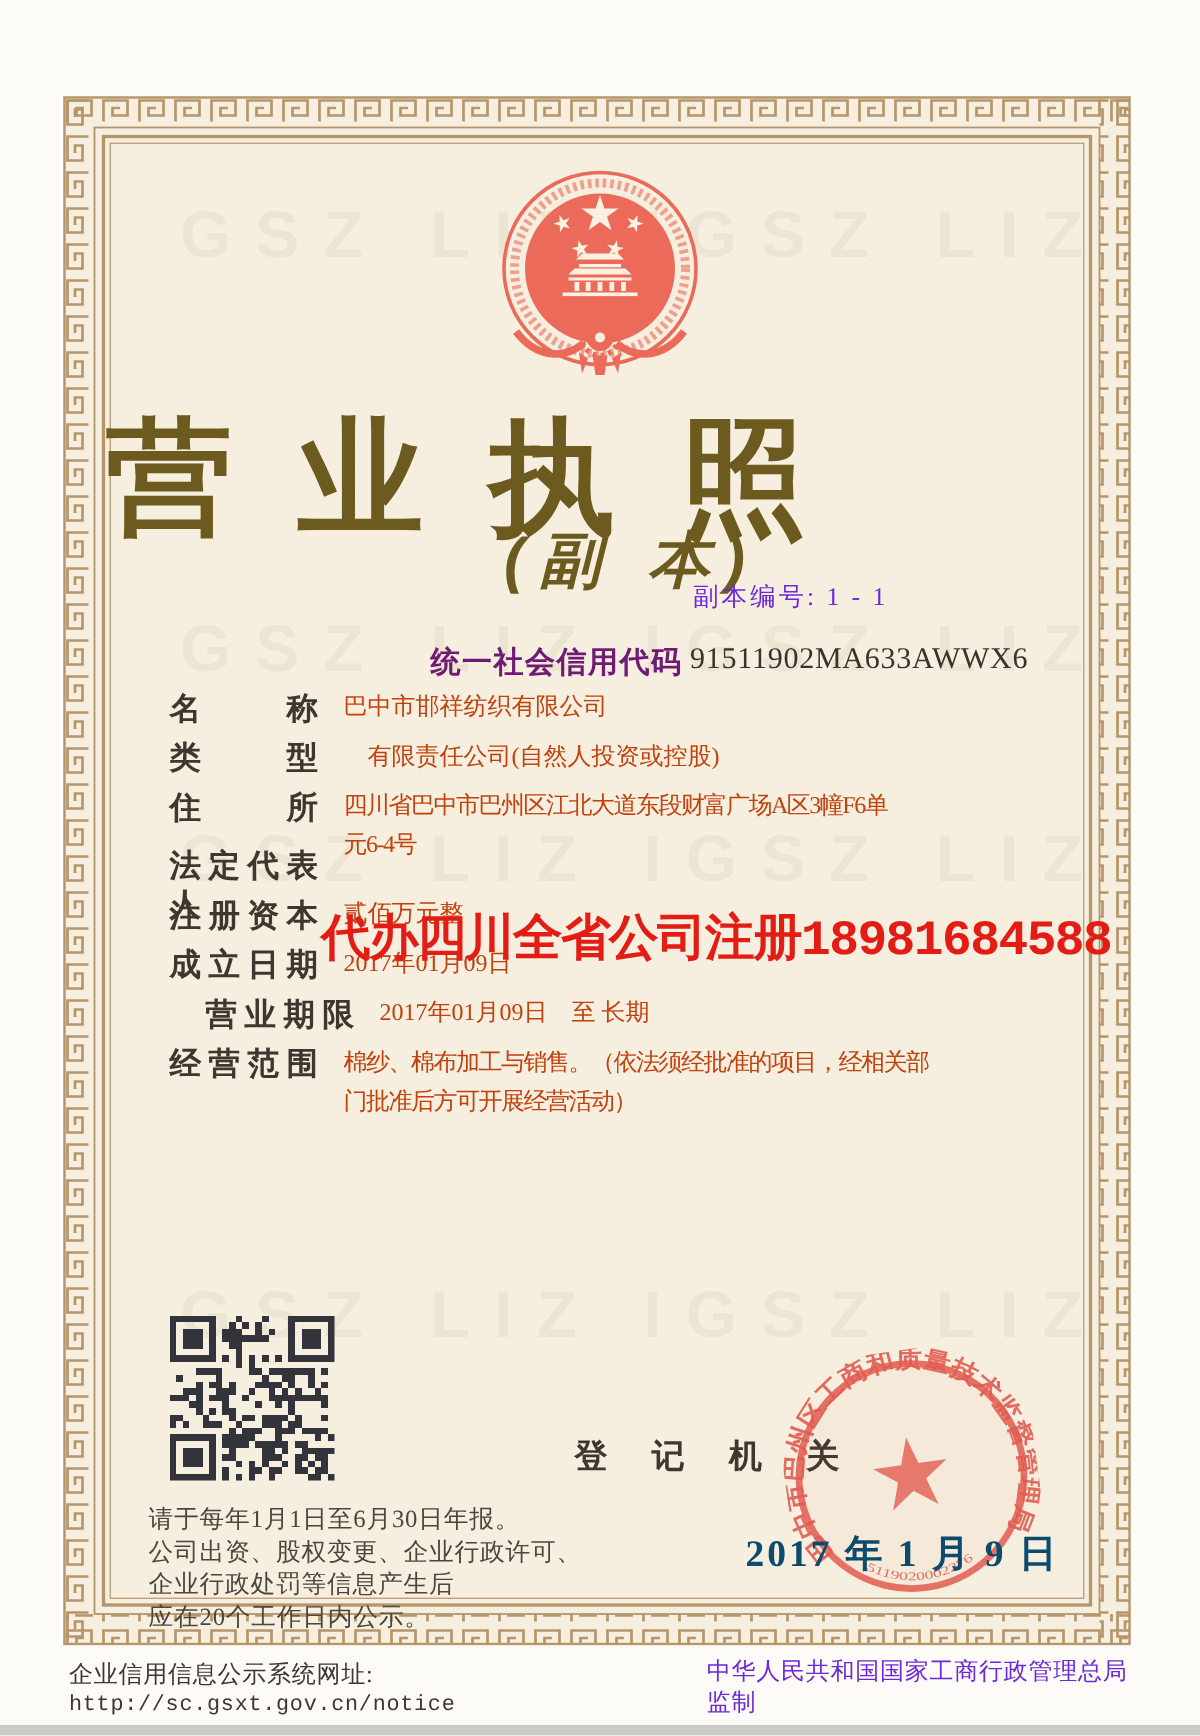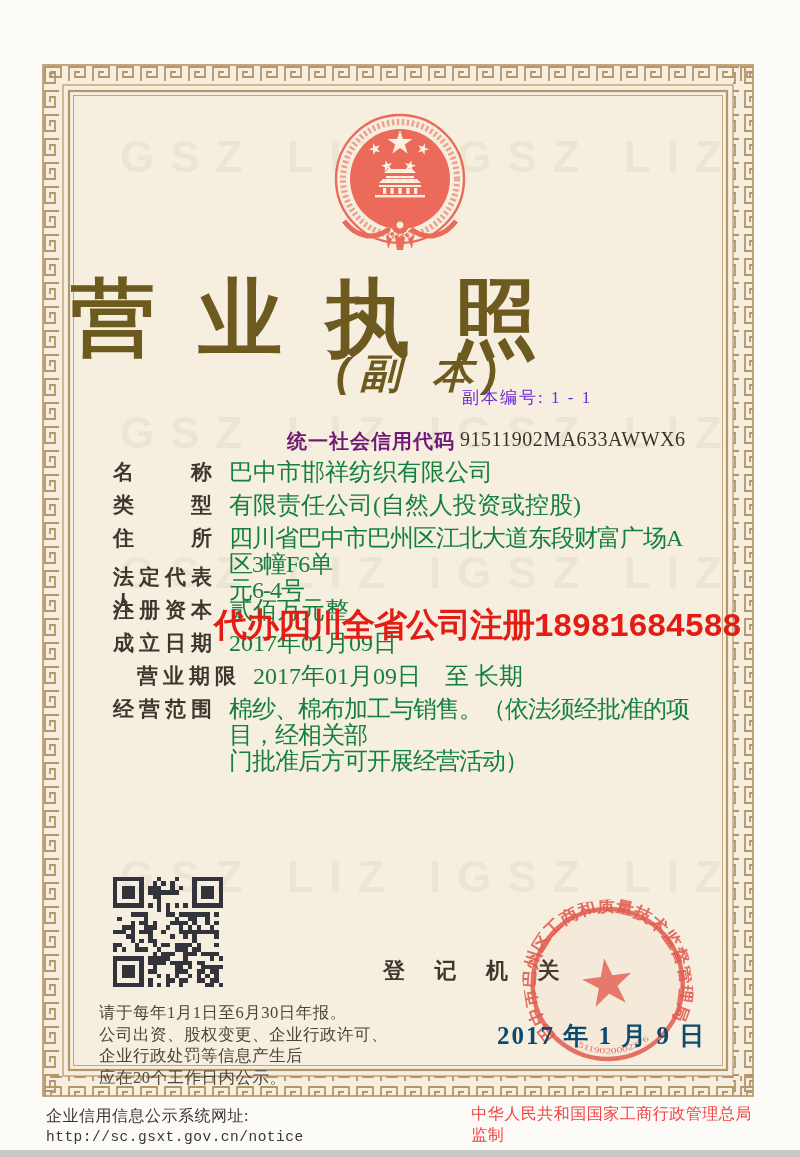--- a/index.html
+++ b/index.html
@@ -47,21 +47,21 @@
     position:absolute;left:460px;top:428px;z-index:3;
     font-size:20px;color:#38332c;letter-spacing:0.5px;
   }
   
   .field-row{position:absolute;left:113px;width:580px;z-index:3;display:flex;}
   .field-label{
     flex:0 0 99px;font-size:21px;color:#3c372f;font-weight:600;
     text-align:justify;text-align-last:justify;line-height:26px;
   }
   .field-value{
-    margin-left:17px;flex:1;font-size:24px;color:#15803d;
+    margin-left:17px;flex:1;font-size:16px;color:#c2410c;
     line-height:26px;white-space:pre-line;
   }
   .tight .field-value{letter-spacing:-1px;}
   
   .ad-overlay{
     position:absolute;left:214px;top:603px;z-index:7;
     font-family:Liberation Mono, monospace;
     font-weight:bold;font-size:33px;color:#e31d15;letter-spacing:-1px;
     white-space:nowrap;
   }
@@ -83,21 +83,21 @@
   
   .page-footer{
     position:absolute;left:46px;top:1104px;width:712px;z-index:3;
     display:flex;justify-content:space-between;align-items:center;
   }
   .footer-left{font-size:16px;color:#3c372f;letter-spacing:0.5px;}
   .footer-url{
     font-family:"Liberation Mono","DejaVu Sans Mono",monospace;
     font-size:14.5px;color:#3c372f;letter-spacing:0.5px;
   }
-  .footer-right{font-size:16px;color:#ef4444;letter-spacing:0.5px;}
+  .footer-right{font-size:16px;color:#6d28d9;letter-spacing:0.5px;}
   .scan-edge{
     position:absolute;left:0;bottom:0;width:800px;height:7px;
     background:#c9c9c6;z-index:8;
   }
 </style>
 </head>
 <body>
 
 <div class="page">
 
@@ -168,21 +168,21 @@
   <div class="title">营业执照</div>
   <div class="copy-label">(副  本)</div>
   <div class="copy-no">副本编号: 1 - 1</div>
   <div class="credit-label">统一社会信用代码</div>
   <div class="credit-code">91511902MA633AWWX6</div>
 
   <div class="field-row" style="top:459px;">
     <span class="field-label">名称</span>
     <span class="field-value">巴中市邯祥纺织有限公司</span>
   </div>
-  <div class="field-row" style="top:492px;">
+  <div class="field-row" style="top:492px;gap:16px;">
     <span class="field-label">类型</span>
     <span class="field-value">有限责任公司(自然人投资或控股)</span>
   </div>
   <div class="field-row tight" style="top:525px;">
     <span class="field-label">住所</span>
     <span class="field-value">四川省巴中市巴州区江北大道东段财富广场A区3幢F6单
 元6-4号</span>
   </div>
   <div class="field-row" style="top:564px;">
     <span class="field-label">法定代表人</span>

